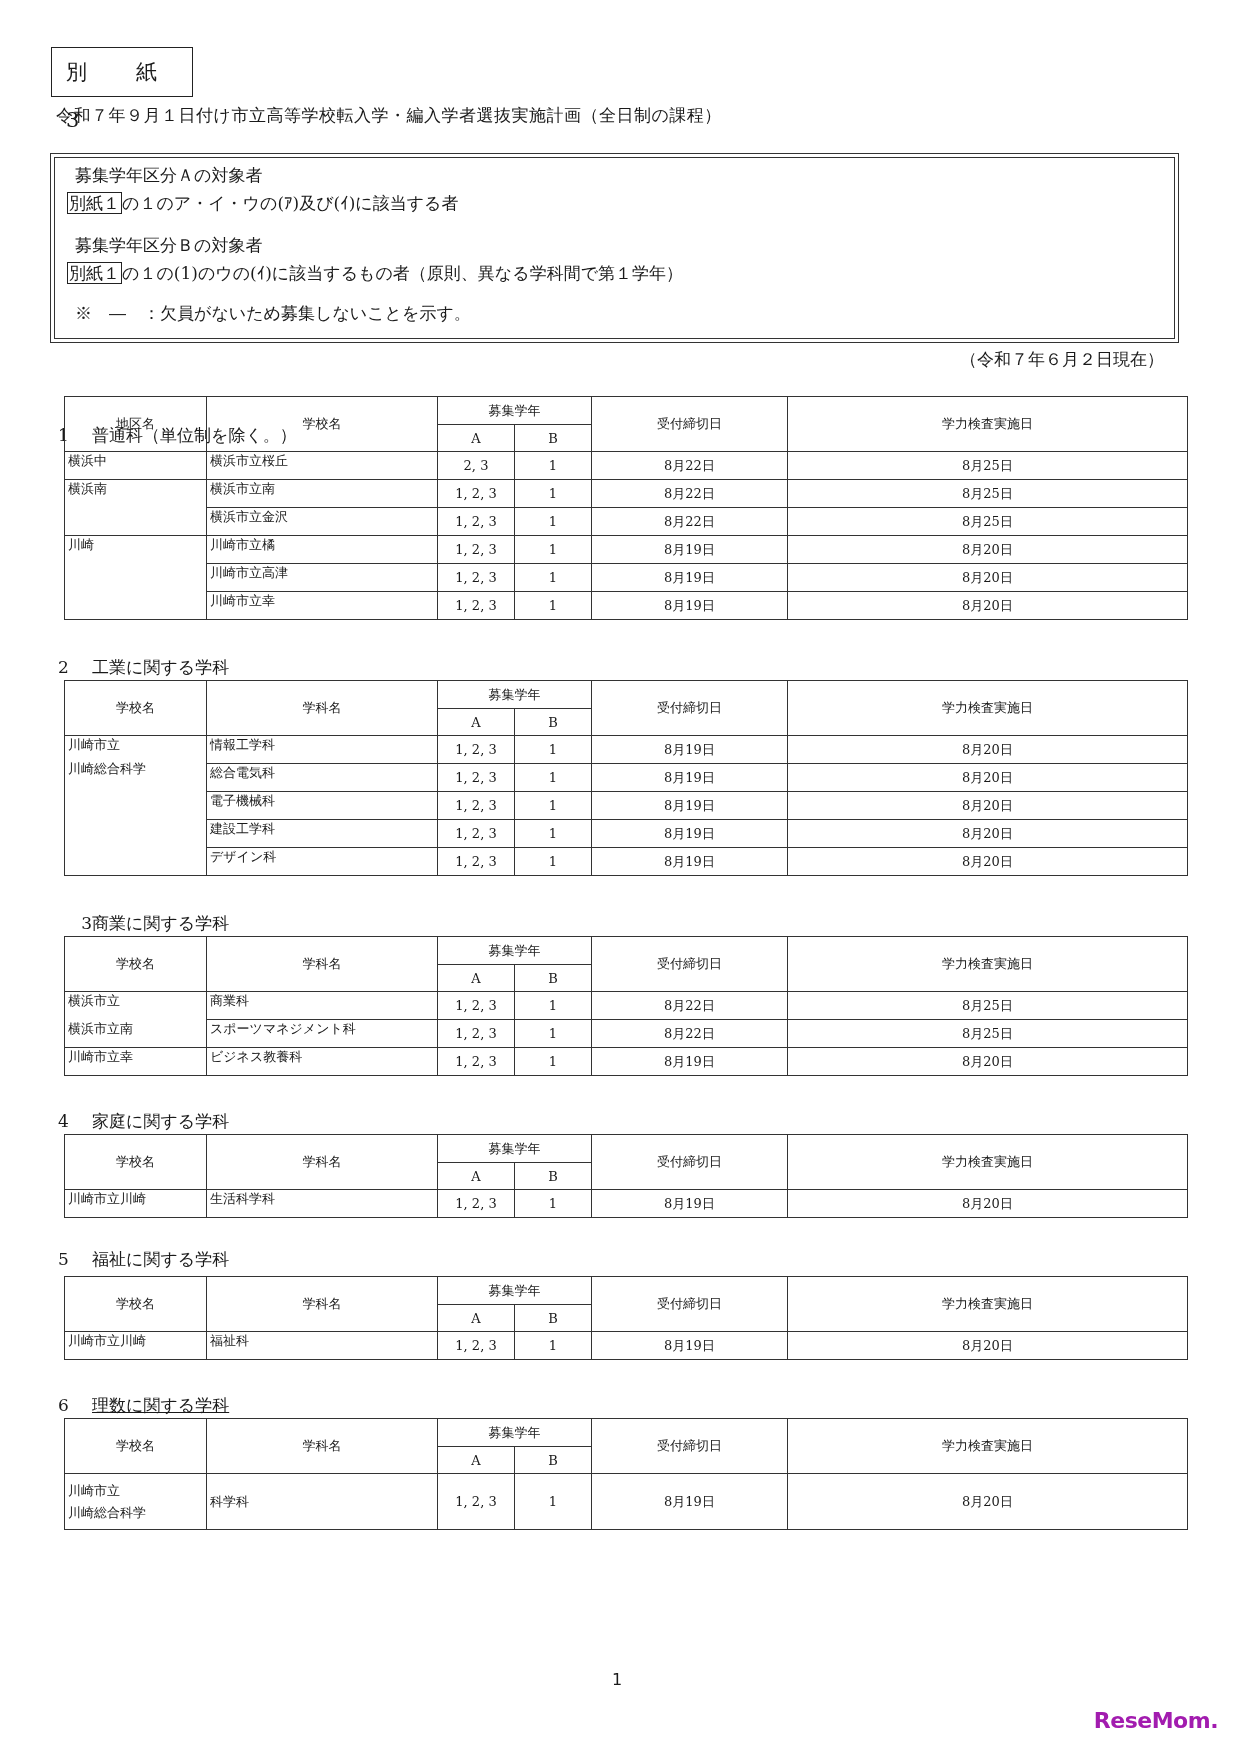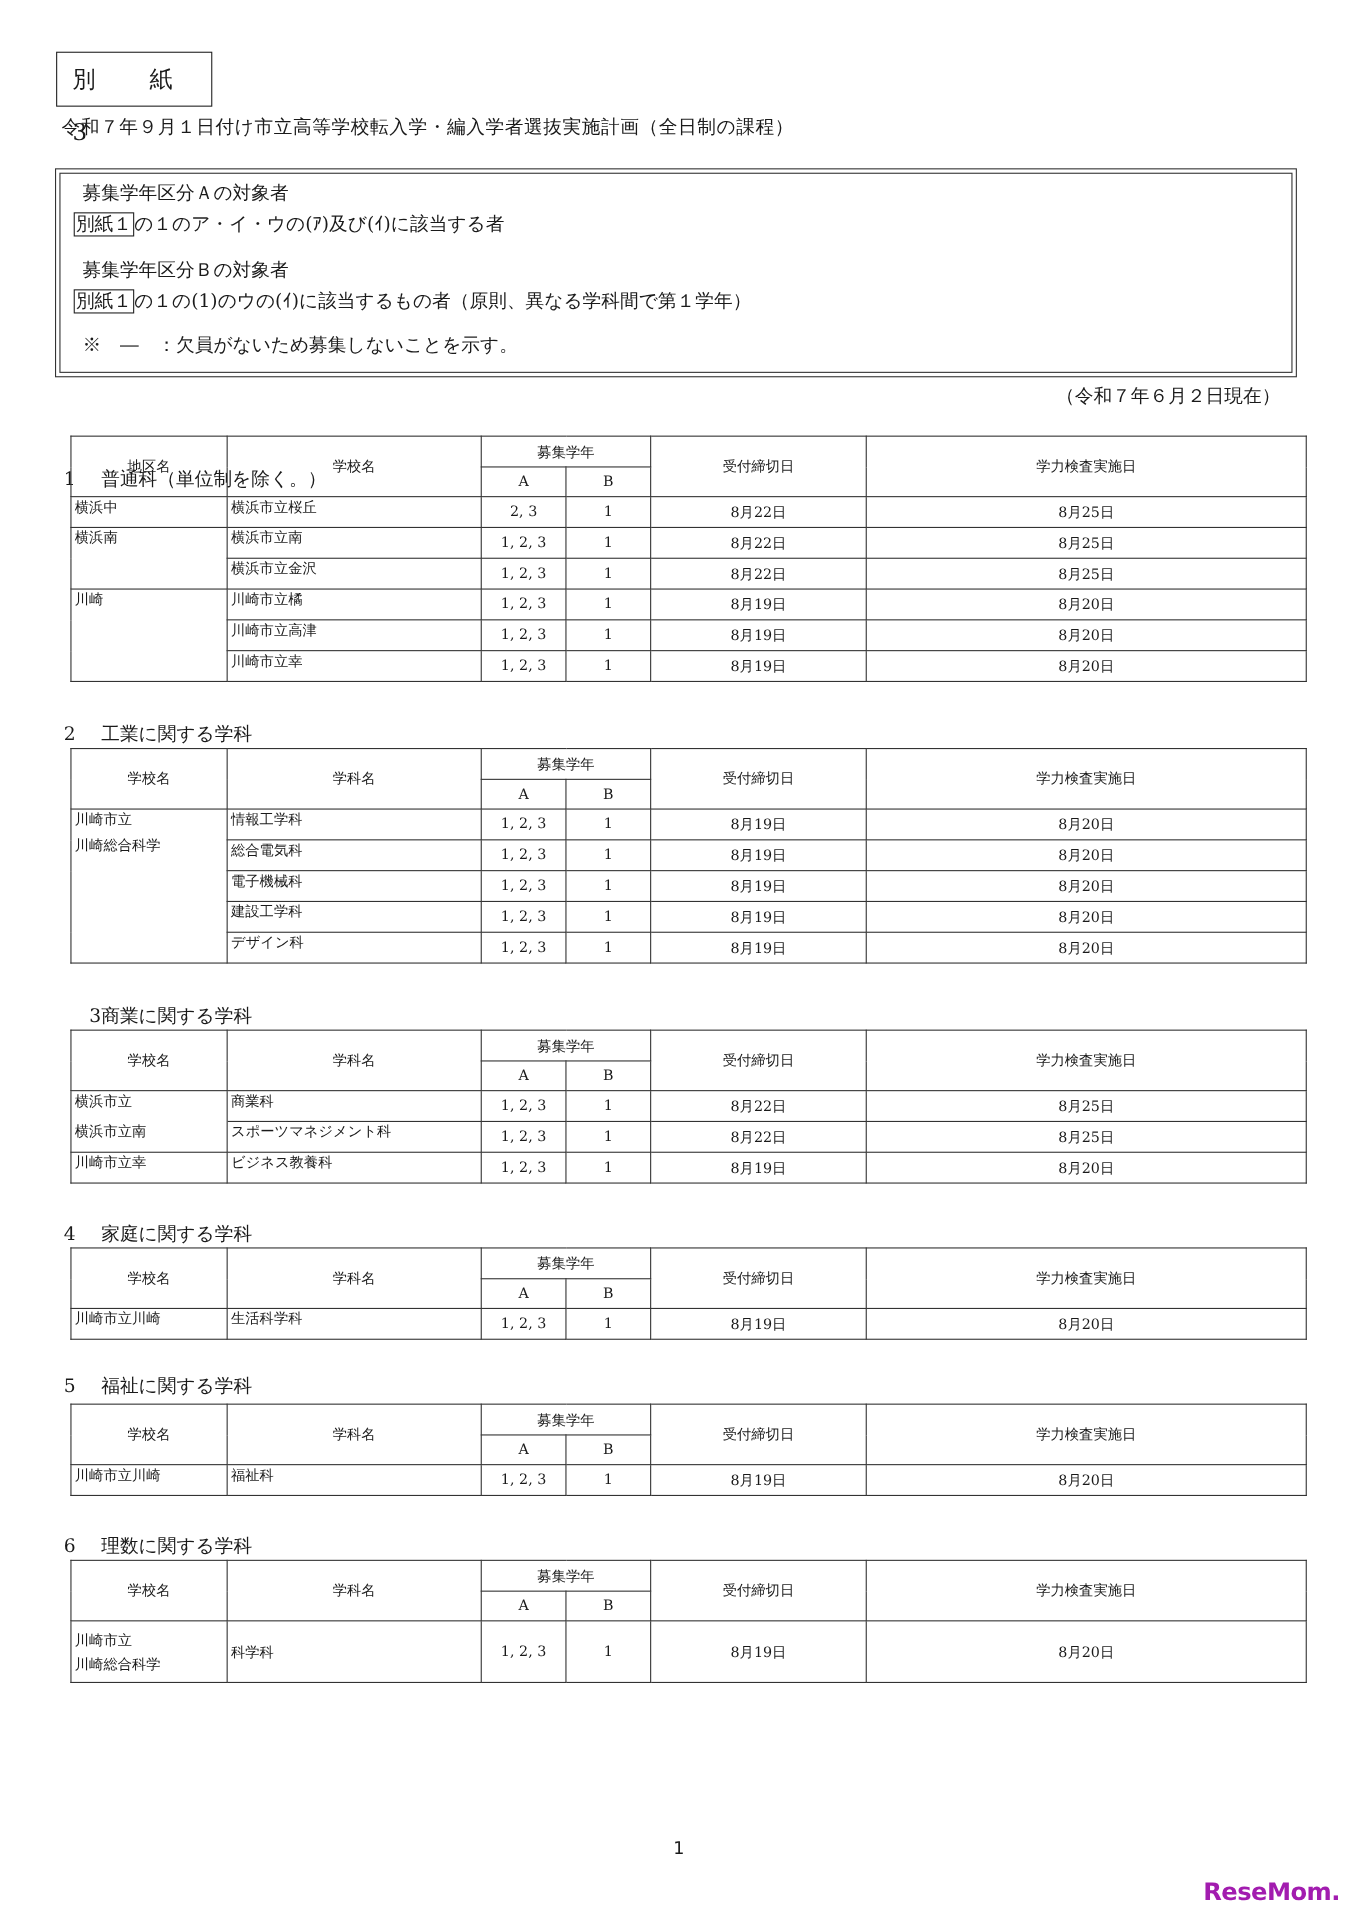--- a/index.html
+++ b/index.html
@@ -322,21 +322,21 @@
     <td class="l">川崎市立川崎</td>
     <td class="l">福祉科</td>
     <td class="c">1, 2, 3</td>
     <td class="c">1</td>
     <td class="c">8月19日</td>
     <td class="c">8月20日</td>
   </tr>
 </tbody>
   </table>
 
-<div class="section-title" style="top:1394px;">
+<div class="section-title" style="top:1394px;text-decoration:underline;">
   <span class="num">6</span><span>理数に関する学科</span>
 </div>
 <table class="grid" style="top:1418px;">
   <colgroup>
       <col style="width:142px">
       <col style="width:231px">
       <col style="width:77px">
       <col style="width:77px">
       <col style="width:196px">
       <col style="width:400px">

